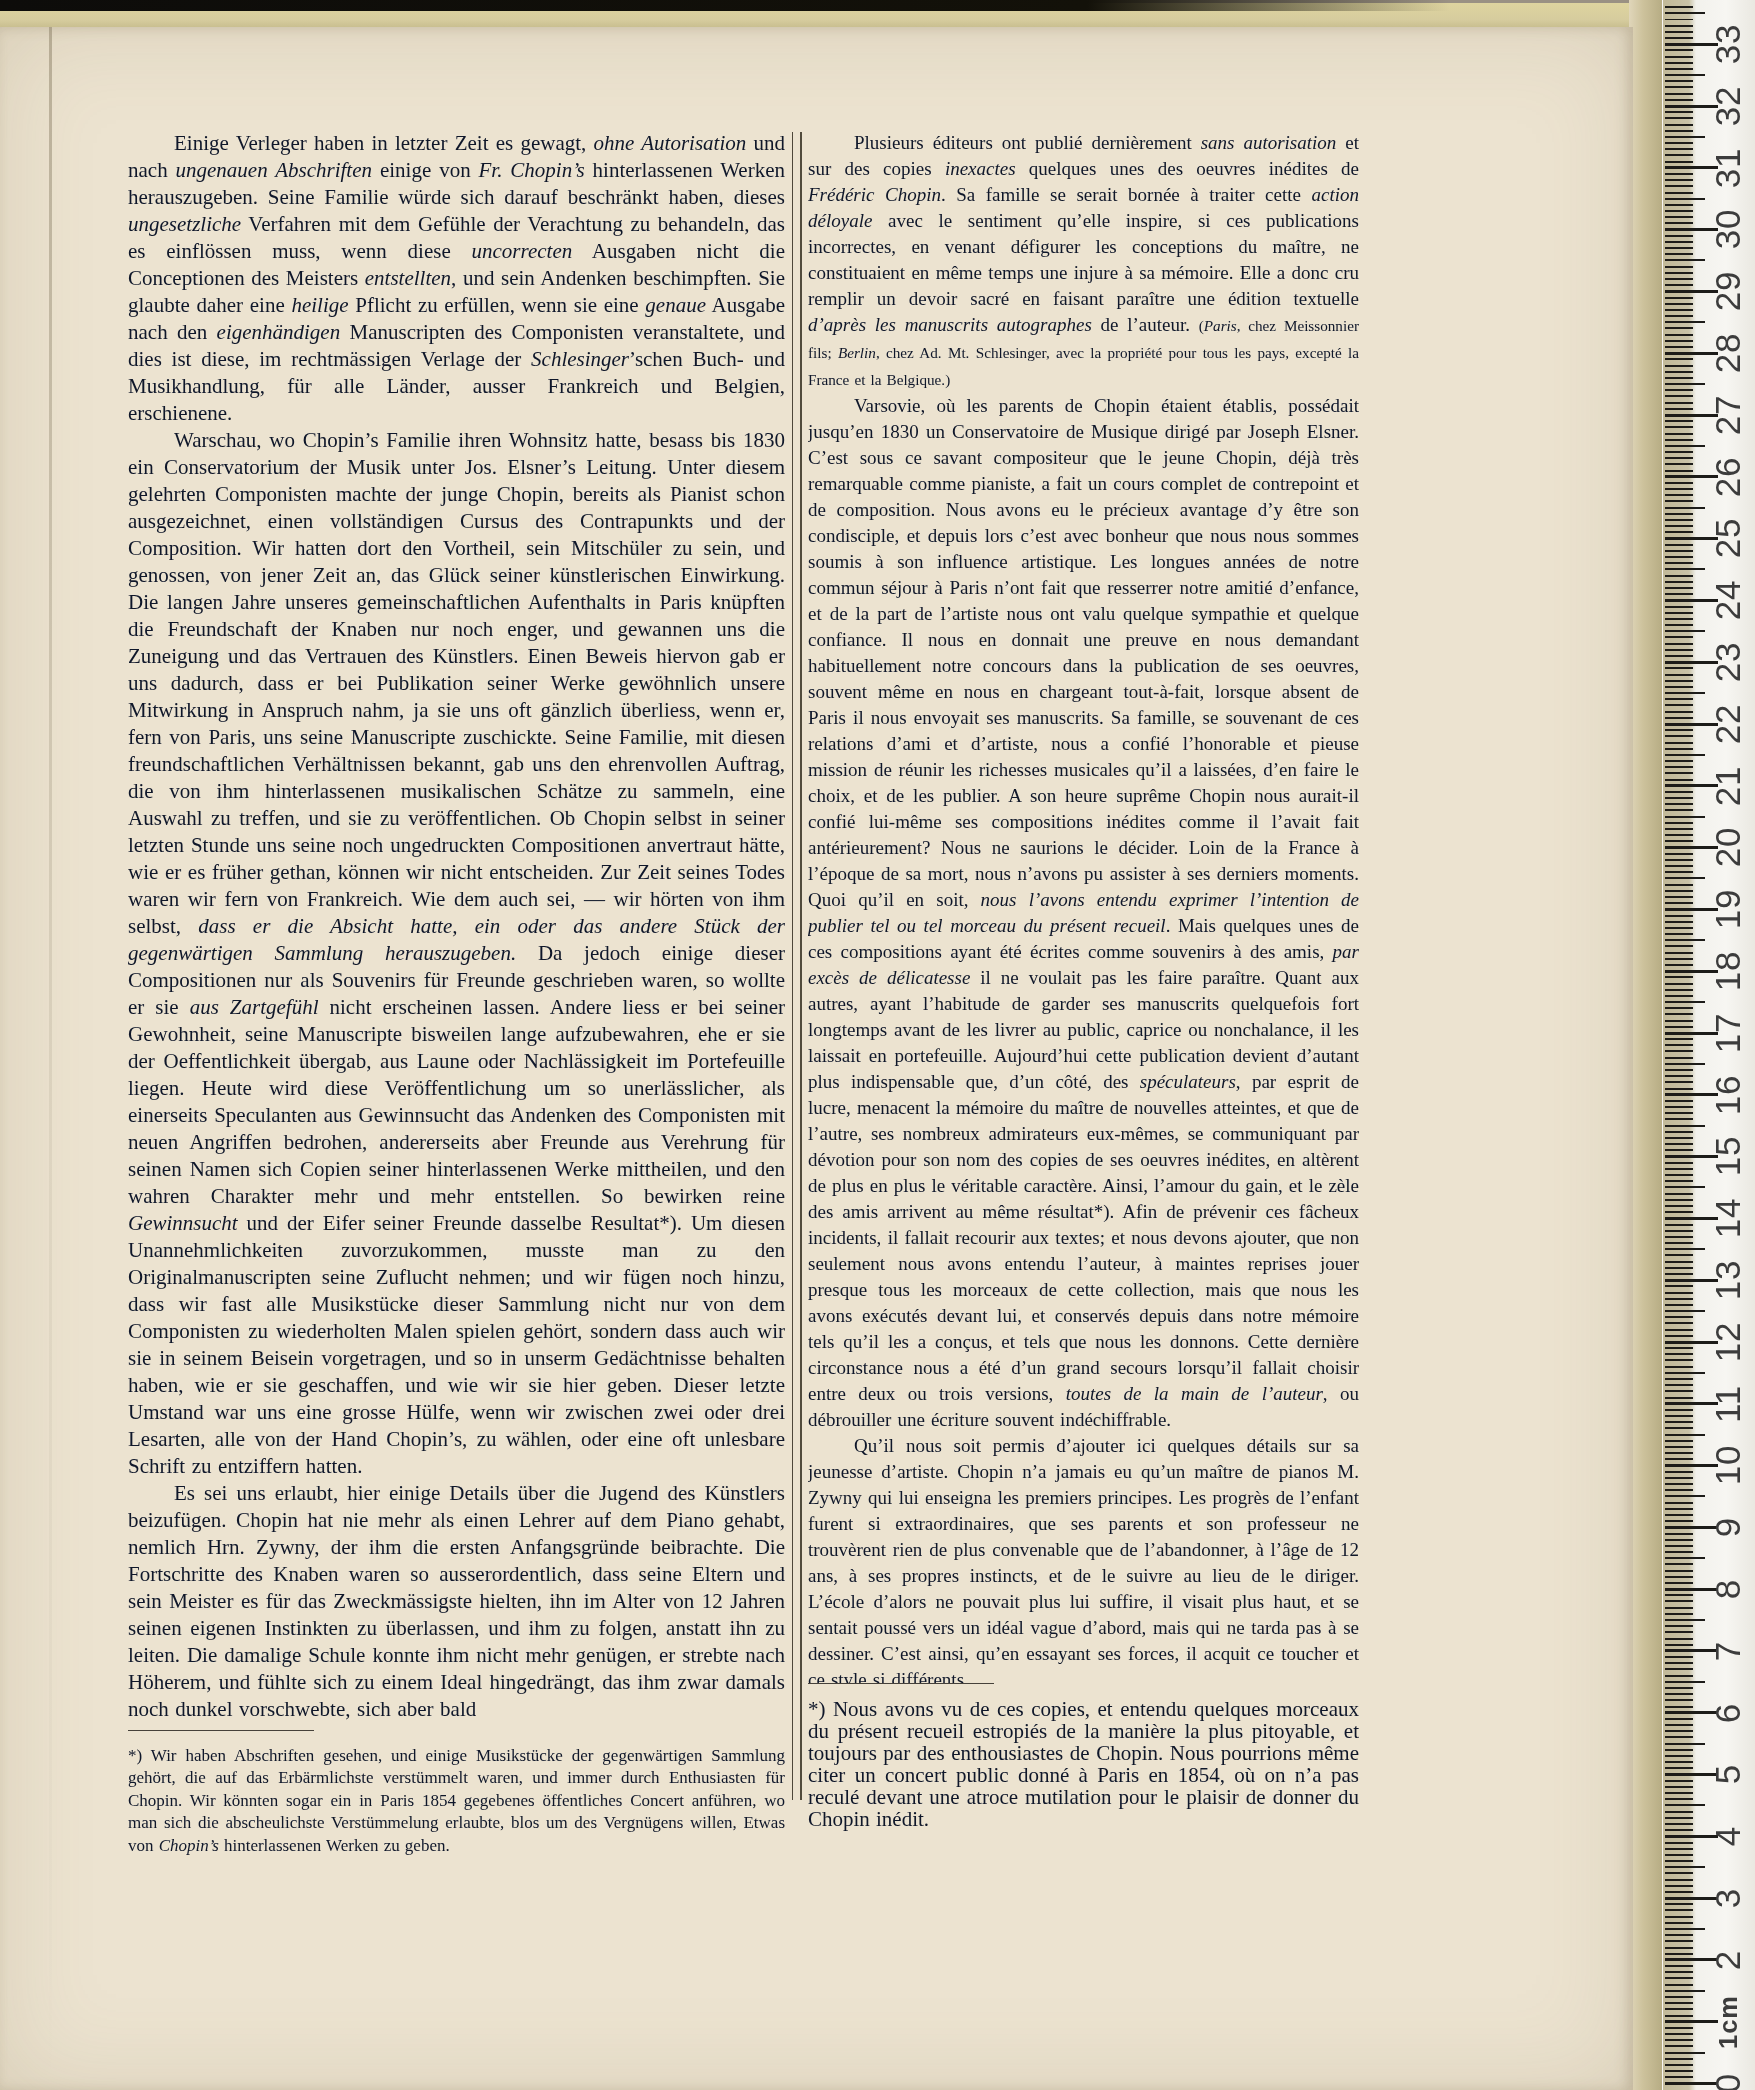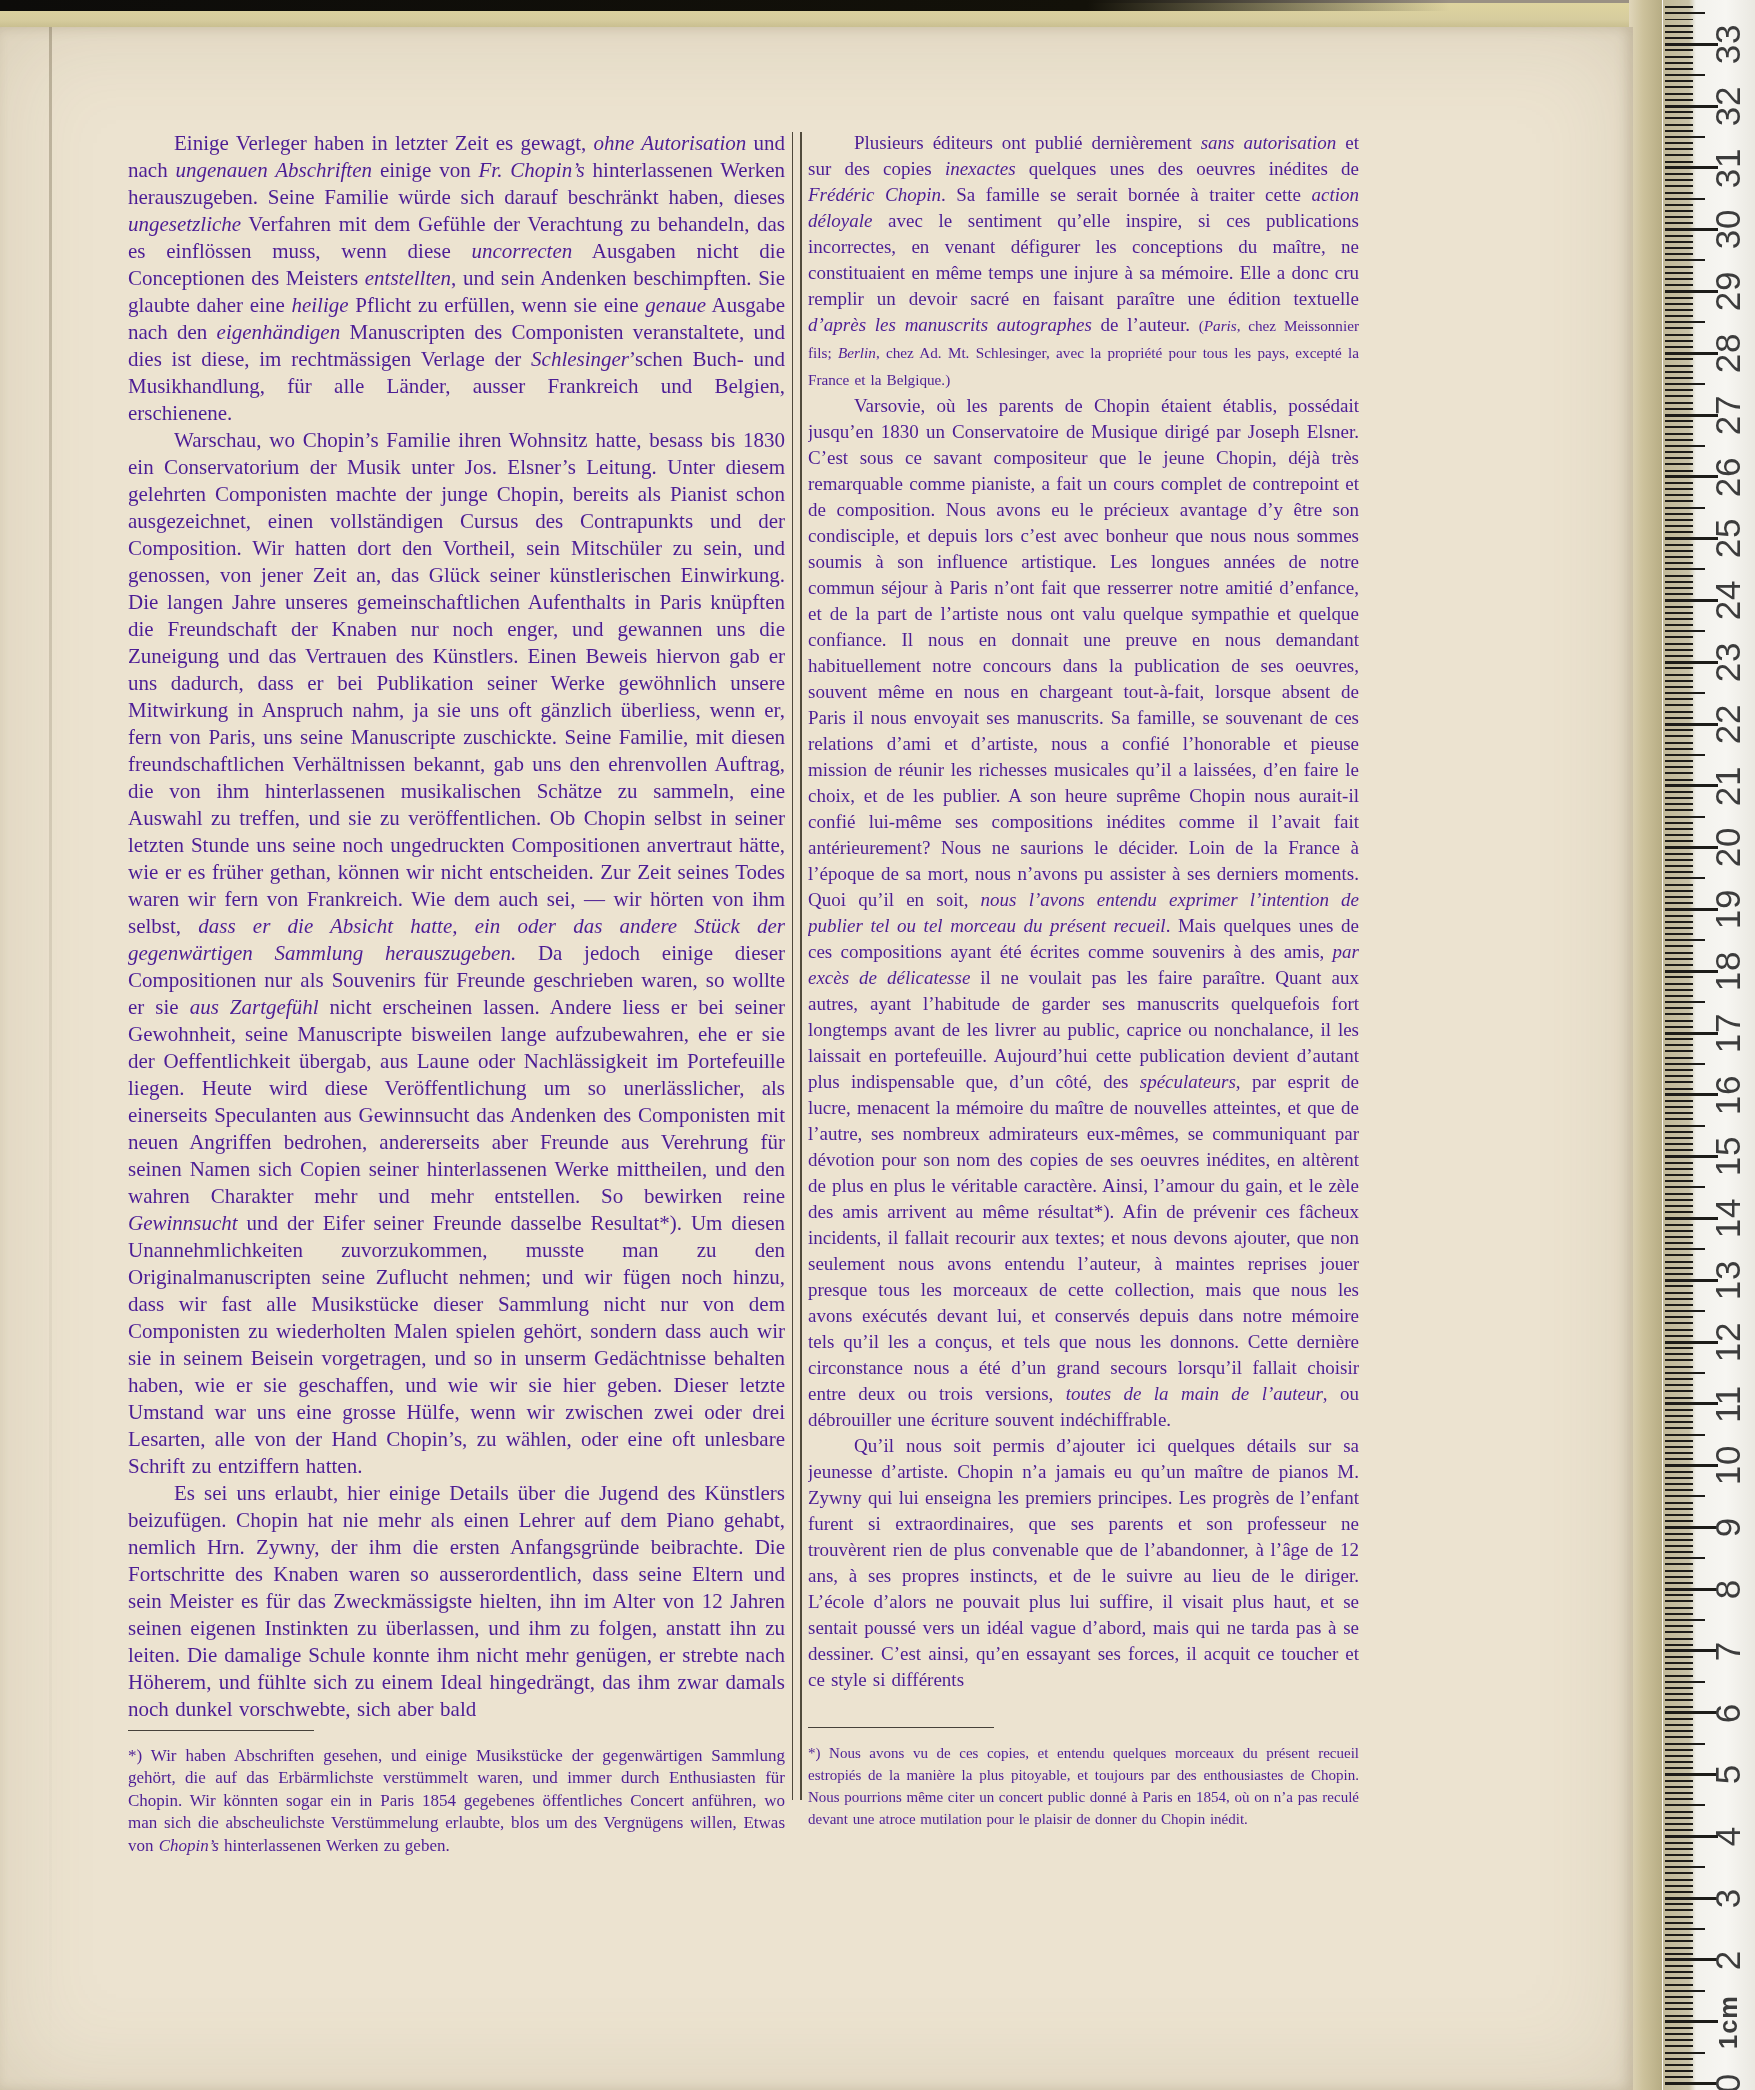--- a/index.html
+++ b/index.html
@@ -35,30 +35,30 @@
     background:linear-gradient(to bottom,rgba(128,116,90,.45),rgba(128,116,90,.10) 55%,rgba(128,116,90,0));
   }
   
   .divider{
     position:absolute;left:792px;top:132px;width:7px;height:1668px;z-index:3;
     border-left:1.8px solid #4e473a;border-right:2.6px solid #514b3c;
   }
   
   .col{
     position:absolute;z-index:3;display:flex;flex-direction:column;
-    color:#4c1d95;
+    color:#0f172a;
   }
   .col.de{left:128px;top:130px;width:657px;height:1727px;font-size:21px;line-height:27px;}
   .col.fr{left:808px;top:130px;width:551px;height:1700px;font-size:19px;line-height:26px;}
   .body-text{overflow:hidden;}
   .para{margin:0;text-align:justify;text-indent:46px;word-spacing:1.3px;}
   .footnote{margin-top:auto;}
   .fn-rule{width:186px;height:0;border-top:1.8px solid #46413a;margin:0 0 14px 0;}
   .fn-text{font-size:17px;line-height:22.4px;text-align:justify;word-spacing:0.9px;}
-  .col.fr .fn-text{font-size:15px;line-height:22px;}
+  .col.fr .fn-text{font-size:21px;line-height:22px;}
   .smallprint{font-size:0.8em;}
   
   .ruler{
     position:absolute;left:1662px;top:0;width:94px;height:2091px;z-index:5;overflow:hidden;
     background:linear-gradient(to right,
       rgba(244,243,238,0.22) 0px, rgba(244,243,238,0.38) 26px,
       #f2f1ec 33px, #f7f6f2 63px, #e9e7e0 94px);
     border-left:0.9px solid rgba(255,255,255,.65);
   }
   .tick{position:absolute;background:#1d1c19;}

